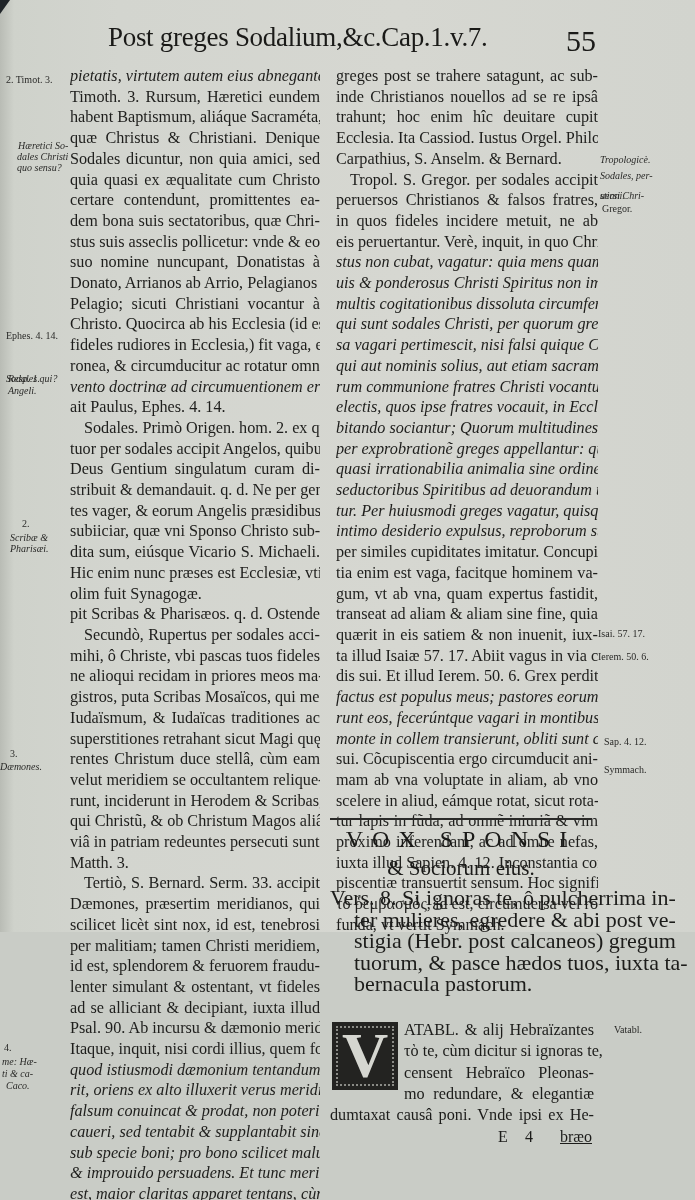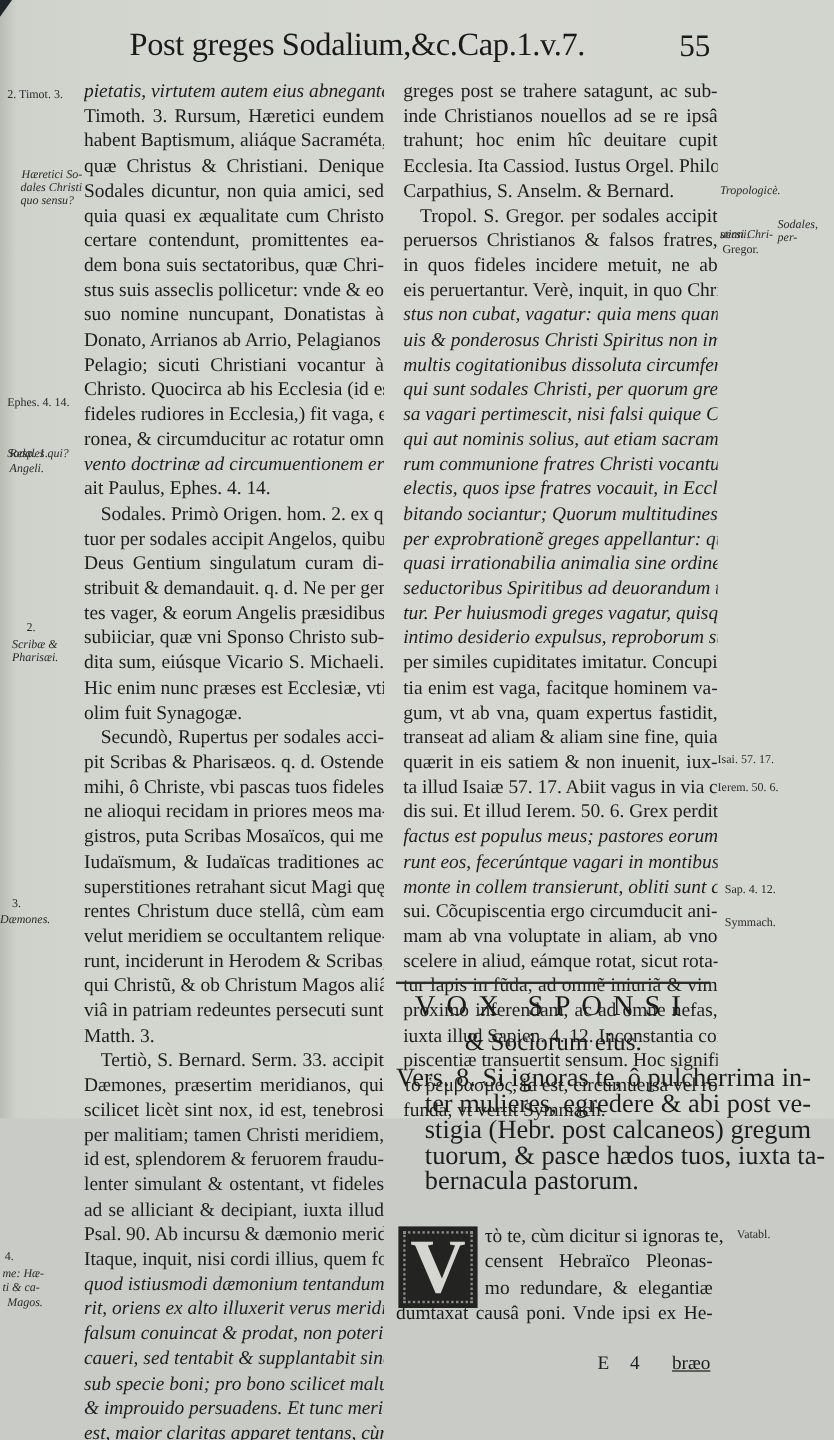--- a/index.html
+++ b/index.html
@@ -18,21 +18,21 @@
     border-top: 14px solid #1f2428; border-right: 10px solid transparent;
   }
   .header {
     position: absolute; top: 22px; left: 108px; width: 500px; height: 40px;
   }
   .running-head {
     position: absolute; left: 0; top: 0;
     font-size: 27px; letter-spacing: -0.3px; color: #1a1a18;
   }
   .page-number {
-    position: absolute; left: 458px; top: 2px; font-size: 26px; color: #1a1a18;
+    position: absolute; left: 458px; top: 2px; font-size: 30px; color: #1a1a18;
   }
   .col {
     position: absolute; font-size: 16.2px; line-height: 20.7px;
     text-align: justify; color: #1e1e1c;
   }
   .col-left { left: 70px; top: 66px; width: 250px; }
   .col-right { left: 336px; top: 66px; width: 262px; }
   .col .line { display: block; white-space: nowrap; text-align-last: justify; overflow: hidden; }
   .col .line.last { text-align-last: left; }
   .col .line.indent { padding-left: 14px; }
@@ -111,22 +111,22 @@
       <span class="line last">ait Paulus, Ephes. 4. 14.</span>
       <span class="line indent">Sodales. Primò Origen. hom. 2. ex qua-</span>
       <span class="line">tuor per sodales accipit Angelos, quibus</span>
       <span class="line">Deus Gentium singulatum curam di-</span>
       <span class="line">stribuit &amp; demandauit. q. d. Ne per gen-</span>
       <span class="line">tes vager, &amp; eorum Angelis præsidibus</span>
       <span class="line">subiiciar, quæ vni Sponso Christo sub-</span>
       <span class="line">dita sum, eiúsque Vicario S. Michaeli.</span>
       <span class="line">Hic enim nunc præses est Ecclesiæ, vti</span>
       <span class="line last">olim fuit Synagogæ.</span>
+      <span class="line">pit Scribas &amp; Pharisæos. q. d. Ostende</span>
       <span class="line indent">Secundò, Rupertus per sodales acci-</span>
-      <span class="line">pit Scribas &amp; Pharisæos. q. d. Ostende</span>
       <span class="line">mihi, ô Christe, vbi pascas tuos fideles,</span>
       <span class="line">ne alioqui recidam in priores meos ma-</span>
       <span class="line">gistros, puta Scribas Mosaïcos, qui me ad</span>
       <span class="line">Iudaïsmum, &amp; Iudaïcas traditiones ac</span>
       <span class="line">superstitiones retrahant sicut Magi quę-</span>
       <span class="line">rentes Christum duce stellâ, cùm eam</span>
       <span class="line">velut meridiem se occultantem relique-</span>
       <span class="line">runt, inciderunt in Herodem &amp; Scribas,</span>
       <span class="line">qui Christũ, &amp; ob Christum Magos aliâ</span>
       <span class="line">viâ in patriam redeuntes persecuti sunt.</span>
@@ -203,20 +203,21 @@
       <span class="line pad">stigia (Hebr. post calcaneos) gregum</span>
       <span class="line pad">tuorum, &amp; pasce hædos tuos, iuxta ta-</span>
       <span class="line last pad">bernacula pastorum.</span>
     </div>
 
   <div class="dropcap-block" id="dropcap-block">
     <div class="dropcap">
       <span>V</span>
       <span class="orn"></span>
     </div>
+  <span class="line wrap">ATABL. &amp; alij Hebraïzantes</span>
       <span class="line wrap">τὸ te, cùm dicitur si ignoras te,</span>
       <span class="line wrap">censent Hebraïco Pleonas-</span>
       <span class="line wrap">mo redundare, &amp; elegantiæ</span>
       <span class="line">dumtaxat causâ poni. Vnde ipsi ex He-</span>
     </div>
 
   <div class="catchwords">
     <span class="signature">E</span>
     <span class="sig-num">4</span>
     <span class="catchword">bræo</span>
@@ -232,23 +233,23 @@
       <div class="margin-note it" style="left: 8px; top: 373px;">Resp. 1.</div>
       <div class="margin-note it" style="left: 8px; top: 385px;">Angeli.</div>
       <div class="margin-note" style="left: 22px; top: 518px;">2.</div>
       <div class="margin-note it" style="left: 10px; top: 532px;">Scribæ &amp;</div>
       <div class="margin-note it" style="left: 10px; top: 543px;">Pharisæi.</div>
       <div class="margin-note" style="left: 10px; top: 748px;">3.</div>
       <div class="margin-note it" style="left: 0px; top: 761px;">Dæmones.</div>
       <div class="margin-note" style="left: 4px; top: 1042px;">4.</div>
       <div class="margin-note it" style="left: 2px; top: 1056px;">me: Hæ-</div>
       <div class="margin-note it" style="left: 2px; top: 1068px;">ti &amp; ca-</div>
-      <div class="margin-note it" style="left: 6px; top: 1080px;">Magos.</div>
+      <div class="margin-note it" style="left: 6px; top: 1080px;">Caco.</div>
       <div class="margin-note it" style="left: 600px; top: 154px;">Tropologicè.</div>
-      <div class="margin-note it" style="left: 600px; top: 182px; margin-left: 48px;">Sodales, per-</div>
+      <div class="margin-note it" style="left: 600px; top: 170px;">Sodales, per-</div>
       <div class="margin-note it" style="left: 600px; top: 178px; margin-top: 12px;">uersi Chri-</div>
       <div class="margin-note it" style="left: 600px; top: 190px;">stiani.</div>
       <div class="margin-note" style="left: 602px; top: 203px;">Gregor.</div>
       <div class="margin-note" style="left: 598px; top: 628px;">Isai. 57. 17.</div>
       <div class="margin-note" style="left: 598px; top: 651px;">Ierem. 50. 6.</div>
       <div class="margin-note" style="left: 604px; top: 736px;">Sap. 4. 12.</div>
       <div class="margin-note" style="left: 604px; top: 764px;">Symmach.</div>
       <div class="margin-note" style="left: 614px; top: 1024px;">Vatabl.</div>
     </div>
 </div>

